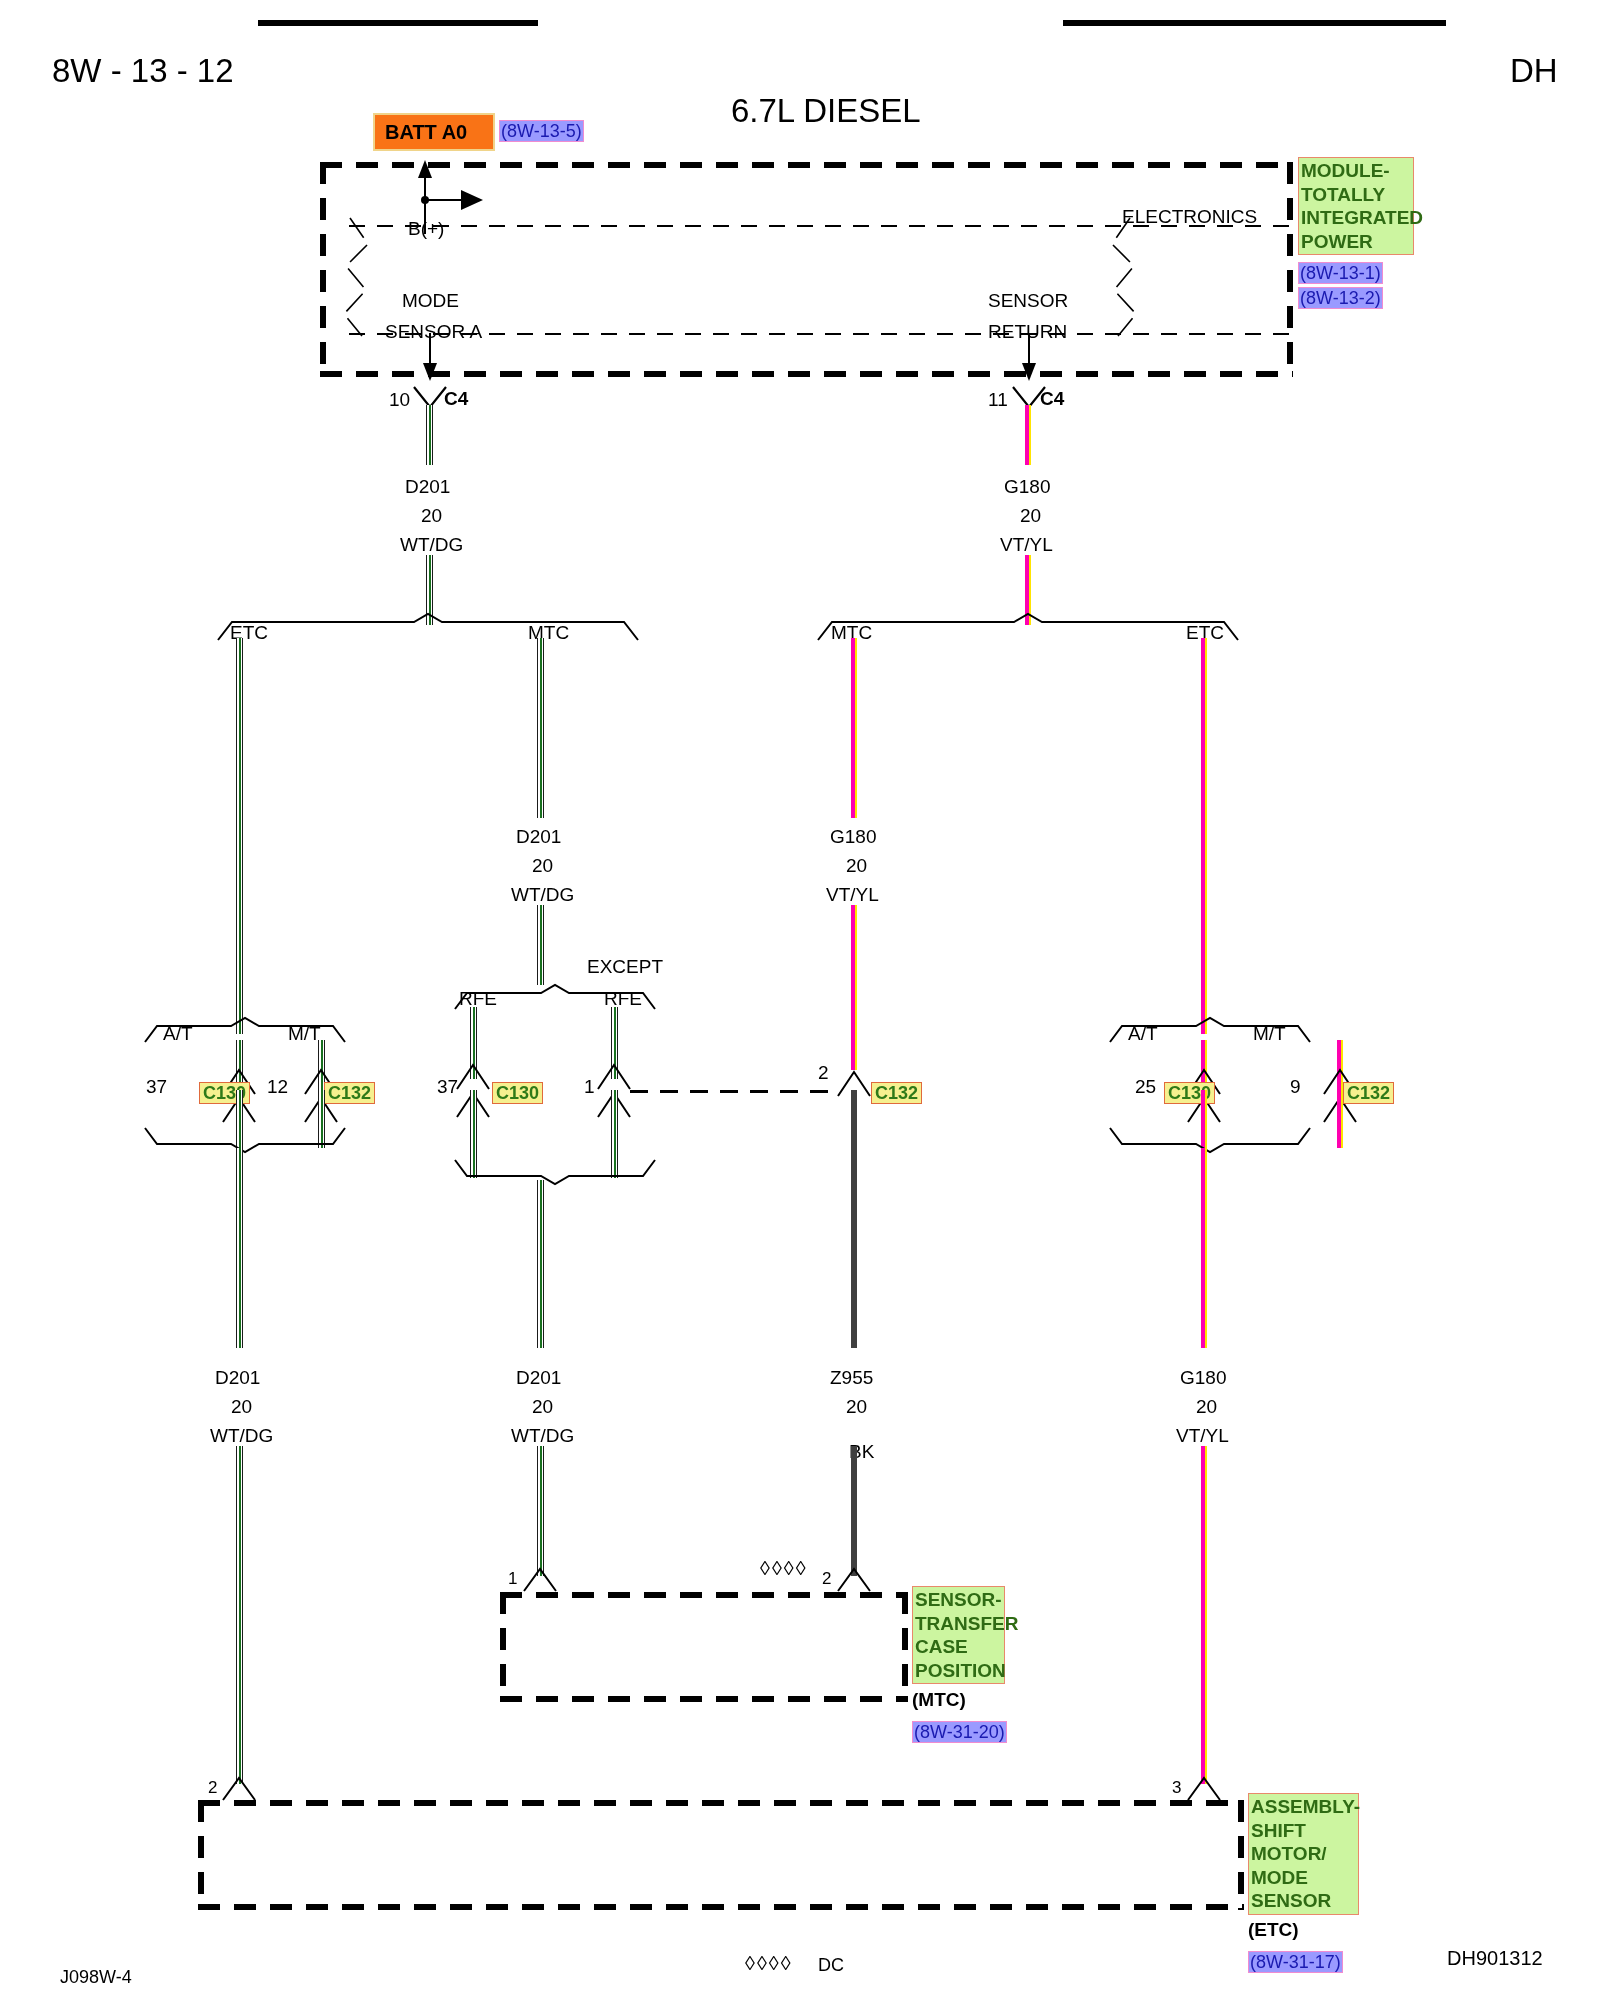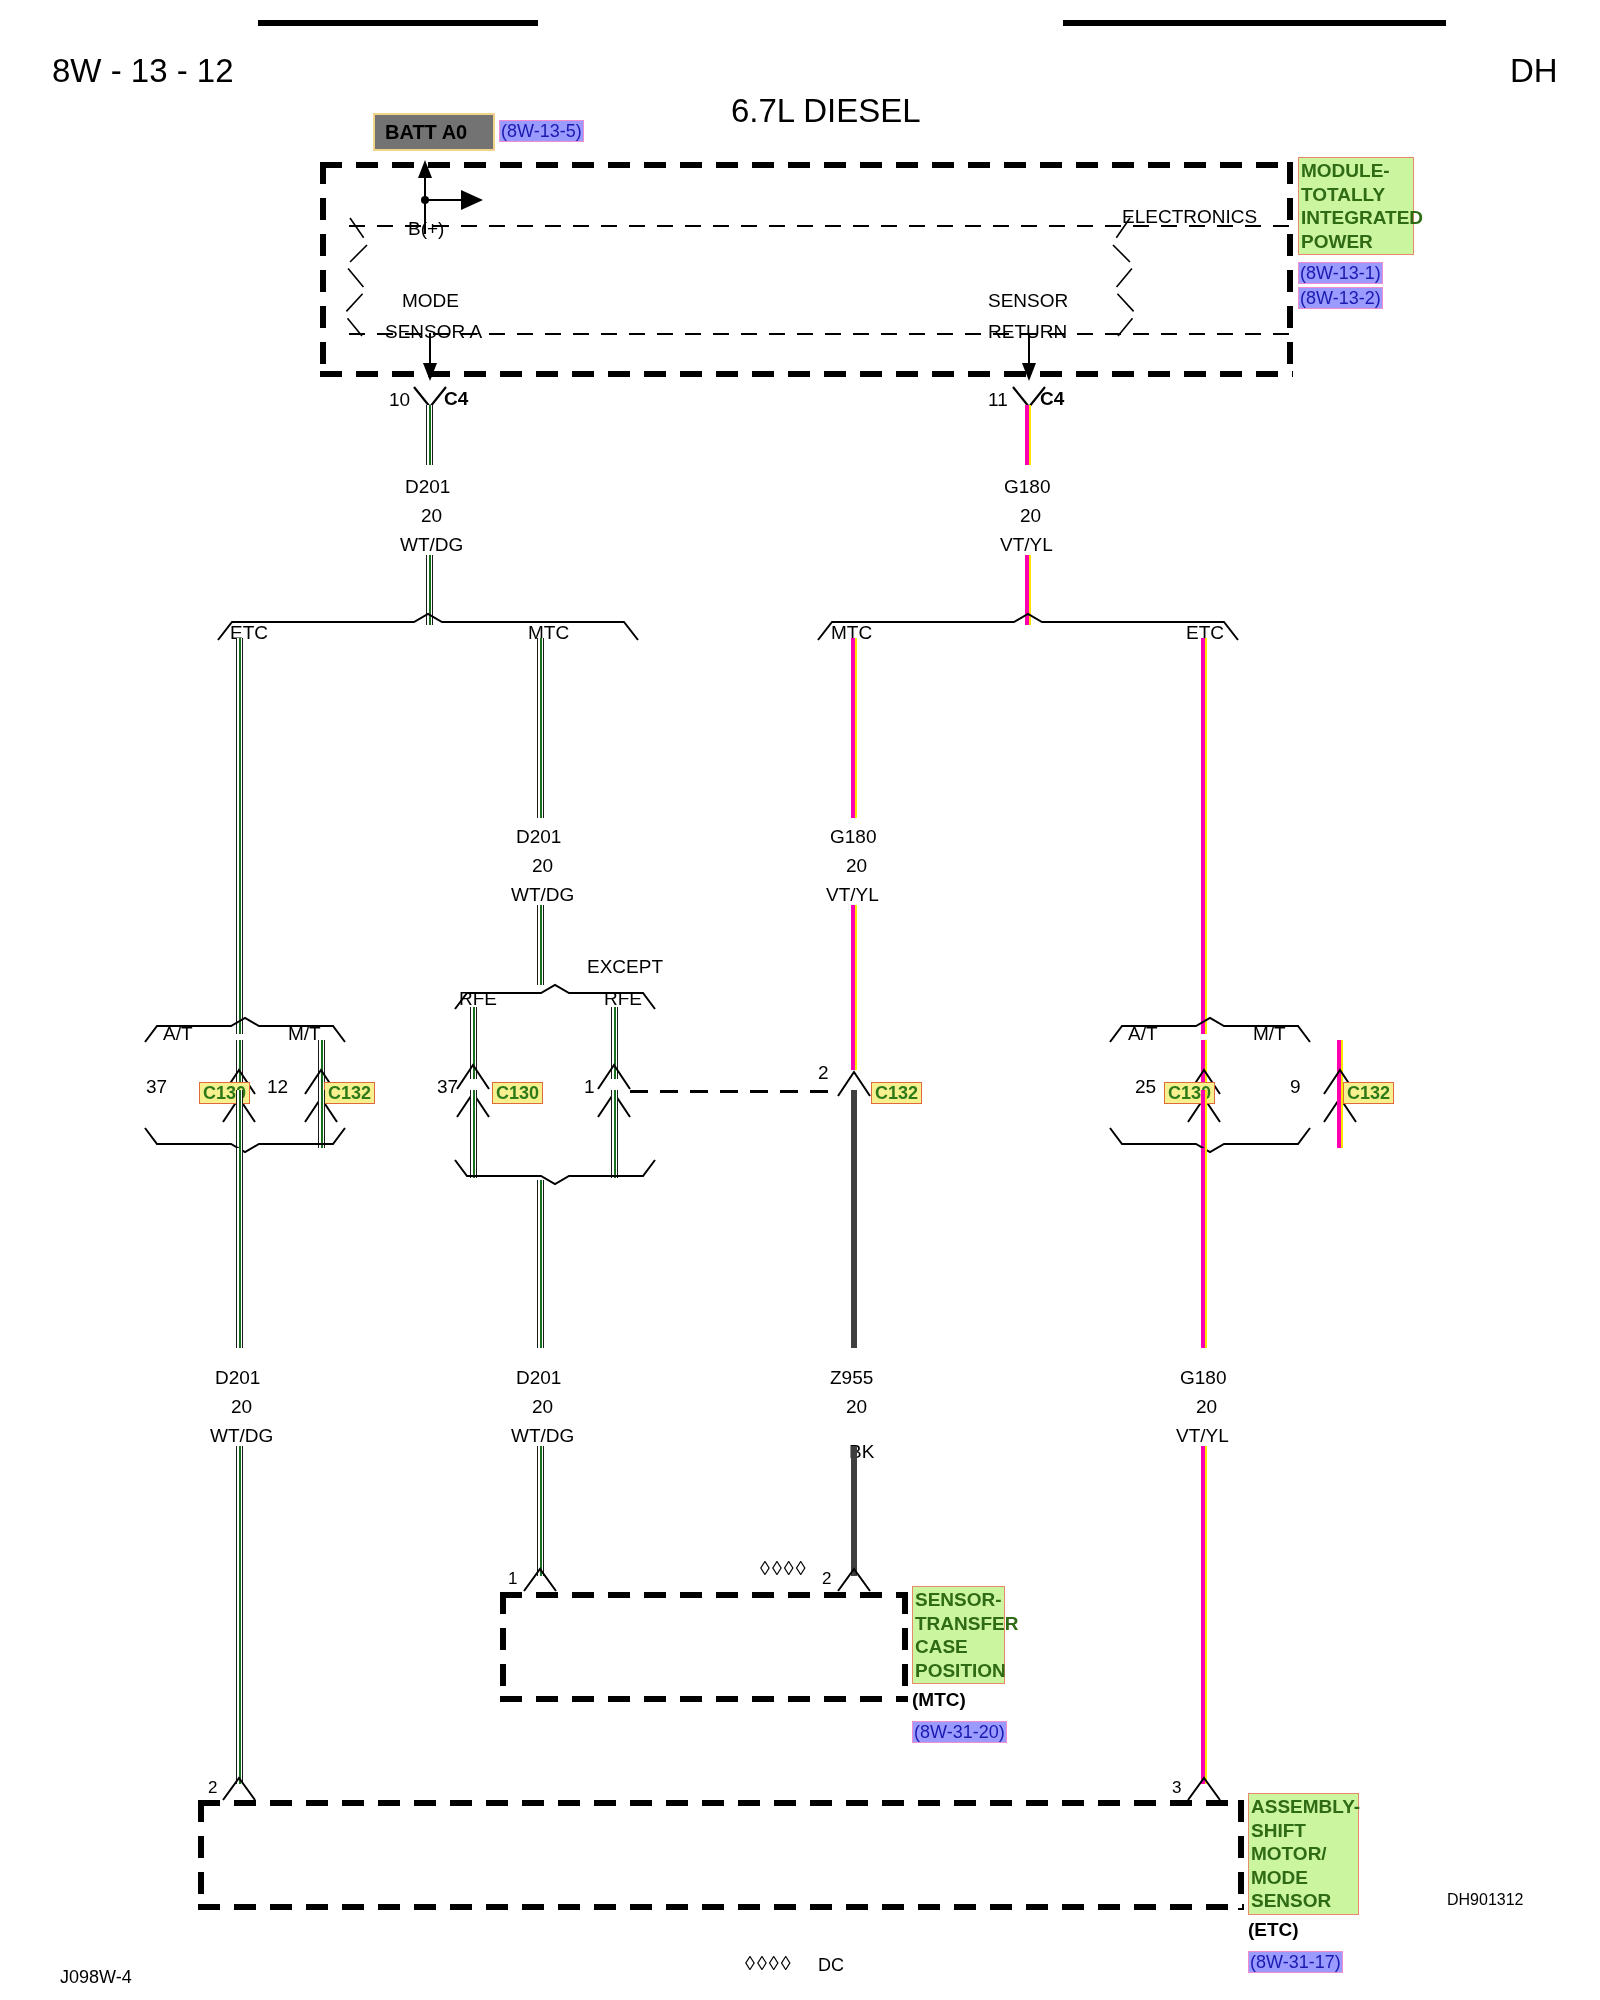--- a/index.html
+++ b/index.html
@@ -83,21 +83,21 @@
     color:#2f7a18;
     font-weight:bold;
     font-size:18px;
     line-height:20px;
     padding:0 3px;
     white-space:nowrap;
   }
   .battbox{
     position:absolute;
     border:2.5px solid #f0d48a;
-    background:#737373;
+    background:#f97316;
     font-weight:bold;
     font-size:20px;
     display:flex;align-items:center;padding-left:10px;
     box-sizing:border-box;
   }
   .diam{position:absolute;font-size:20px;letter-spacing:2px;white-space:nowrap;}
   svg{position:absolute;overflow:visible;}
 </style>
 </head>
 <body>
@@ -363,15 +363,15 @@
 SHIFT
 MOTOR/
 MODE
 SENSOR</div>
   <div class="abs txt txt-b" style="left:1248px; top:1920px;">(ETC)</div>
   <div class="ref" style="left:1248px; top:1951px;">(8W-31-17)</div>
 
   <div class="abs txt" style="left:60px; top:1968px; font-size:18px;">J098W-4</div>
   <div class="diam" style="left:745px; top:1952px;">◊◊◊◊</div>
   <div class="abs txt" style="left:818px; top:1956px; font-size:18px;">DC</div>
-  <div class="abs txt" style="left:1447px; top:1892px; font-size:16px;">DH901312</div>
+  <div class="abs txt" style="left:1447px; top:1948px; font-size:20px;">DH901312</div>
 
 </div>
 
 </body></html>

